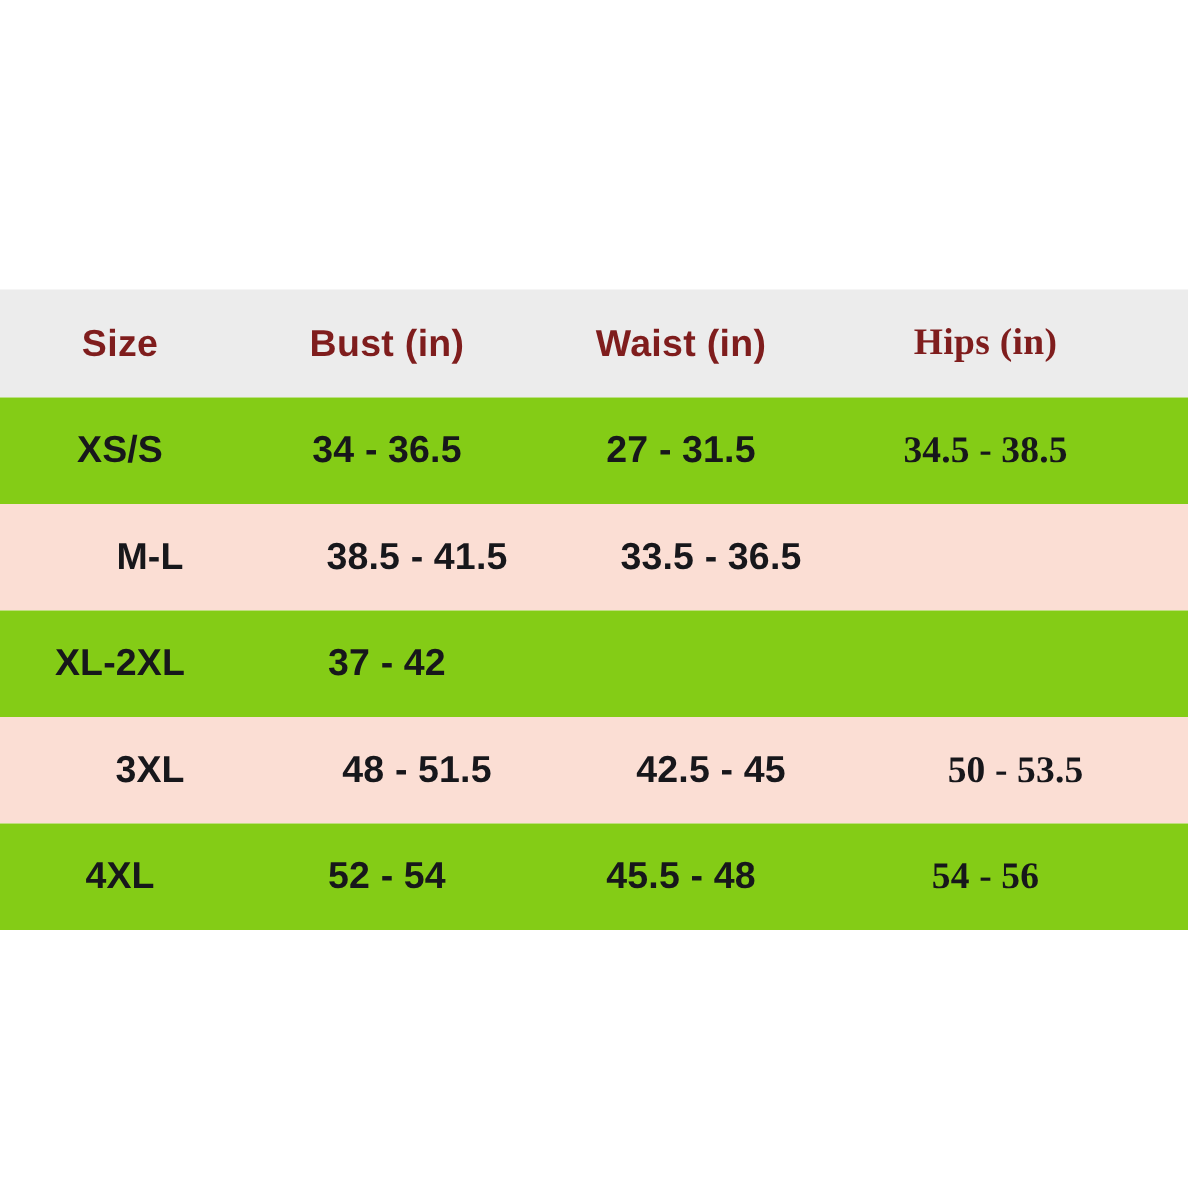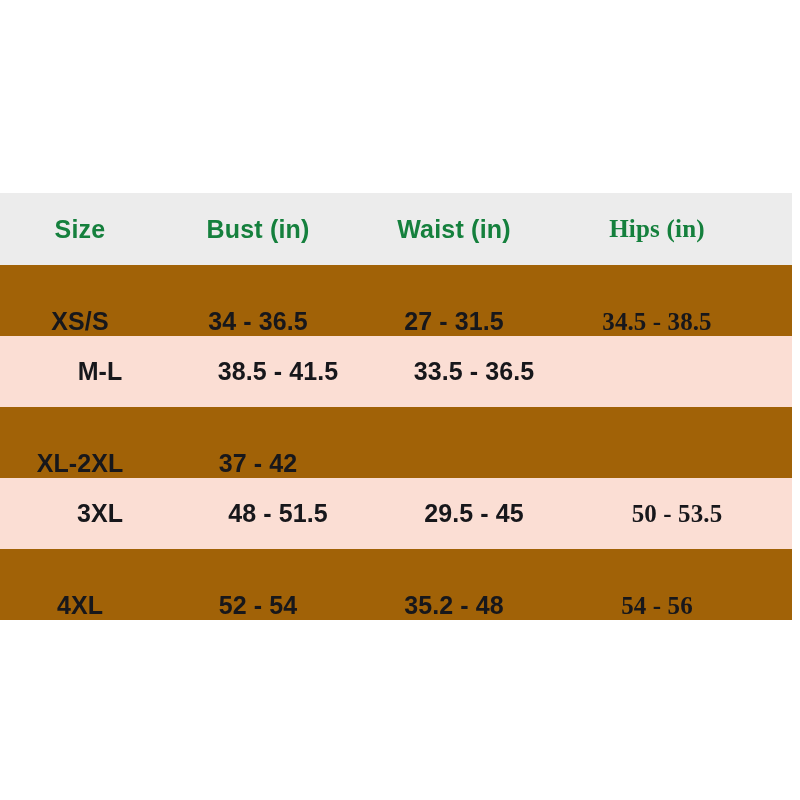--- a/index.html
+++ b/index.html
@@ -36,22 +36,21 @@
     height: 71px;
     width: 792px;
     box-sizing: border-box;
   }
 
   .row.header {
     background: #ececec;
     height: 72px;
   }
   .row.odd {
-    background: #a16207;
-    align-items: flex-end;
+    background: #84cc16;
   }
   .row.even {
     background: #fbded4;
     padding-left: 20px;
   }
 
   
   .cell {
     box-sizing: border-box;
     text-align: center;
@@ -59,21 +58,21 @@
     white-space: nowrap;
   }
   .col-size  { width: 160px; margin-left: 0px; }
   .col-bust  { width: 196px; }
   .col-waist { width: 196px; }
   .col-hips  { width: 210px; font-family: Liberation Serif, serif; }
 
   .row.header .cell {
     font-size: 25px;
     font-weight: 600;
-    color: #15803d;
+    color: #7f1d1d;
     letter-spacing: 0.2px;
     text-align: center;
   }
   .row.body .cell {
     font-size: 25px;
     font-weight: 700;
     color: #17171b;
     letter-spacing: 0.1px;
   }
 </style>
@@ -105,26 +104,26 @@
     </div>
 
     <div class="row body odd">
       <div class="cell col-size">XL-2XL</div>
       <div class="cell col-waist">37 - 42</div>
     </div>
 
     <div class="row body even">
       <div class="cell col-size">3XL</div>
       <div class="cell col-bust">48 - 51.5</div>
-      <div class="cell col-waist">29.5 - 45</div>
+      <div class="cell col-waist">42.5 - 45</div>
       <div class="cell col-hips">50 - 53.5</div>
     </div>
 
     <div class="row body odd">
       <div class="cell col-size">4XL</div>
       <div class="cell col-bust">52 - 54</div>
-      <div class="cell col-waist">35.2 - 48</div>
+      <div class="cell col-waist">45.5 - 48</div>
       <div class="cell col-hips">54 - 56</div>
     </div>
 
   </div>
 
 </div>
 
 </body></html>

